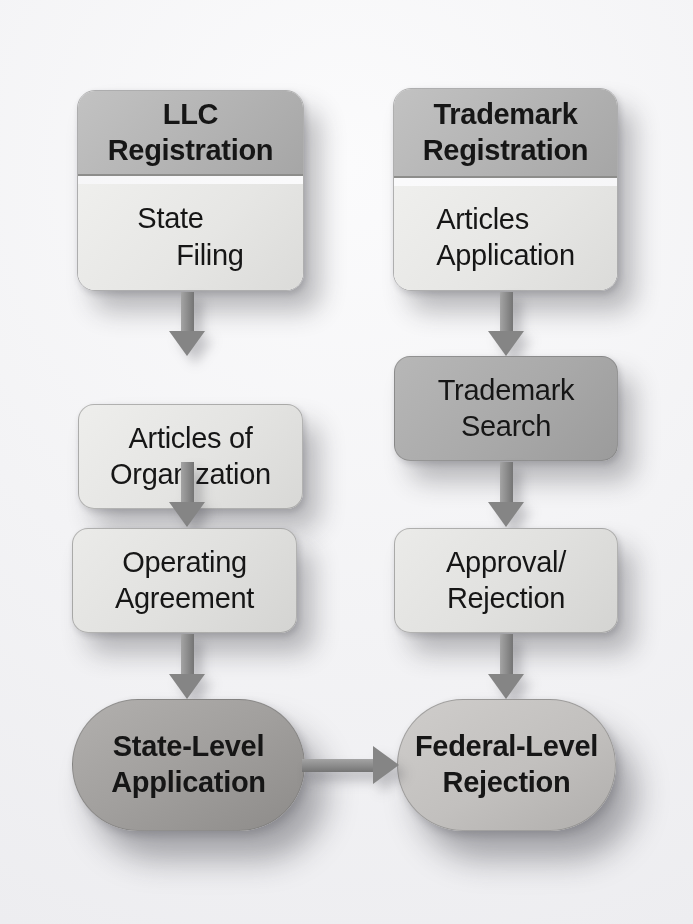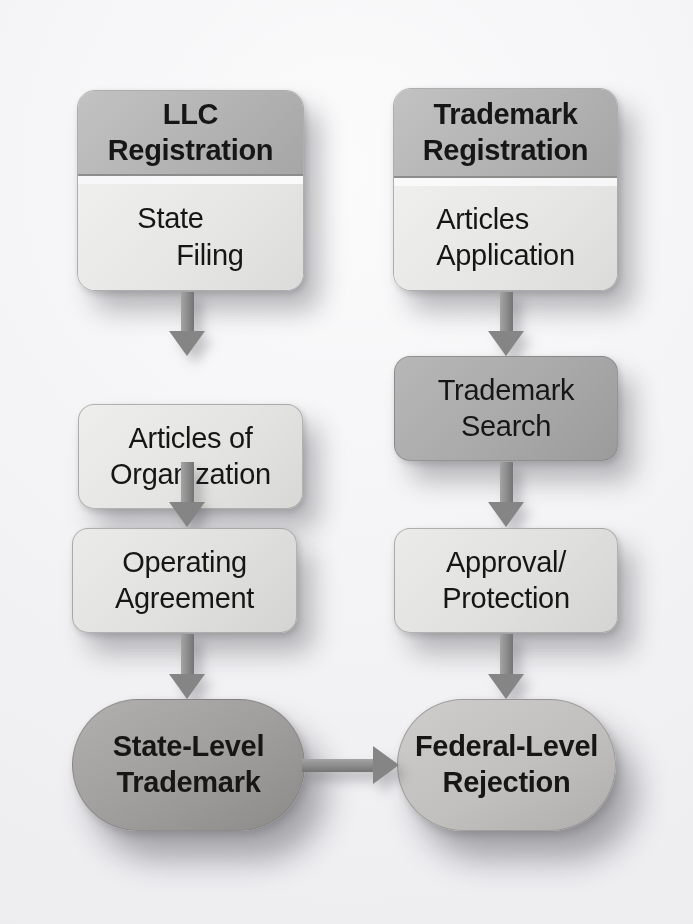--- a/index.html
+++ b/index.html
@@ -151,21 +151,21 @@
 Agreement</span>
   </div>
 
   <div class="arrow-down" style="left:169px; top:634px; height:65px;">
     <i class="shaft"></i>
       <i class="head"></i>
   </div>
 
   <div class="node pill pill-dark" style="left:72px; top:699px; width:233px; height:132px;">
     <span class="label bold">State-Level
-Trademark</span>
+Application</span>
   </div>
 
   <div class="combo" style="left:393px; top:88px; width:225px; height:203px;">
     <div class="combo-header" style="height:87px;">
       <span class="label bold">Trademark
 Registration</span>
     </div>
     <div class="combo-body">
       <span class="label">Articles
 Application</span>
@@ -182,21 +182,21 @@
 Search</span>
   </div>
 
   <div class="arrow-down" style="left:488px; top:462px; height:65px;">
     <i class="shaft"></i>
       <i class="head"></i>
   </div>
 
   <div class="node fill-lighter" style="left:394px; top:528px; width:224px; height:105px;">
     <span class="label">Approval/
-Protection</span>
+Rejection</span>
   </div>
 
   <div class="arrow-down" style="left:488px; top:634px; height:65px;">
     <i class="shaft"></i>
       <i class="head"></i>
   </div>
 
   <div class="node pill pill-light" style="left:397px; top:699px; width:219px; height:132px;">
     <span class="label bold">Federal-Level
 Rejection</span>

